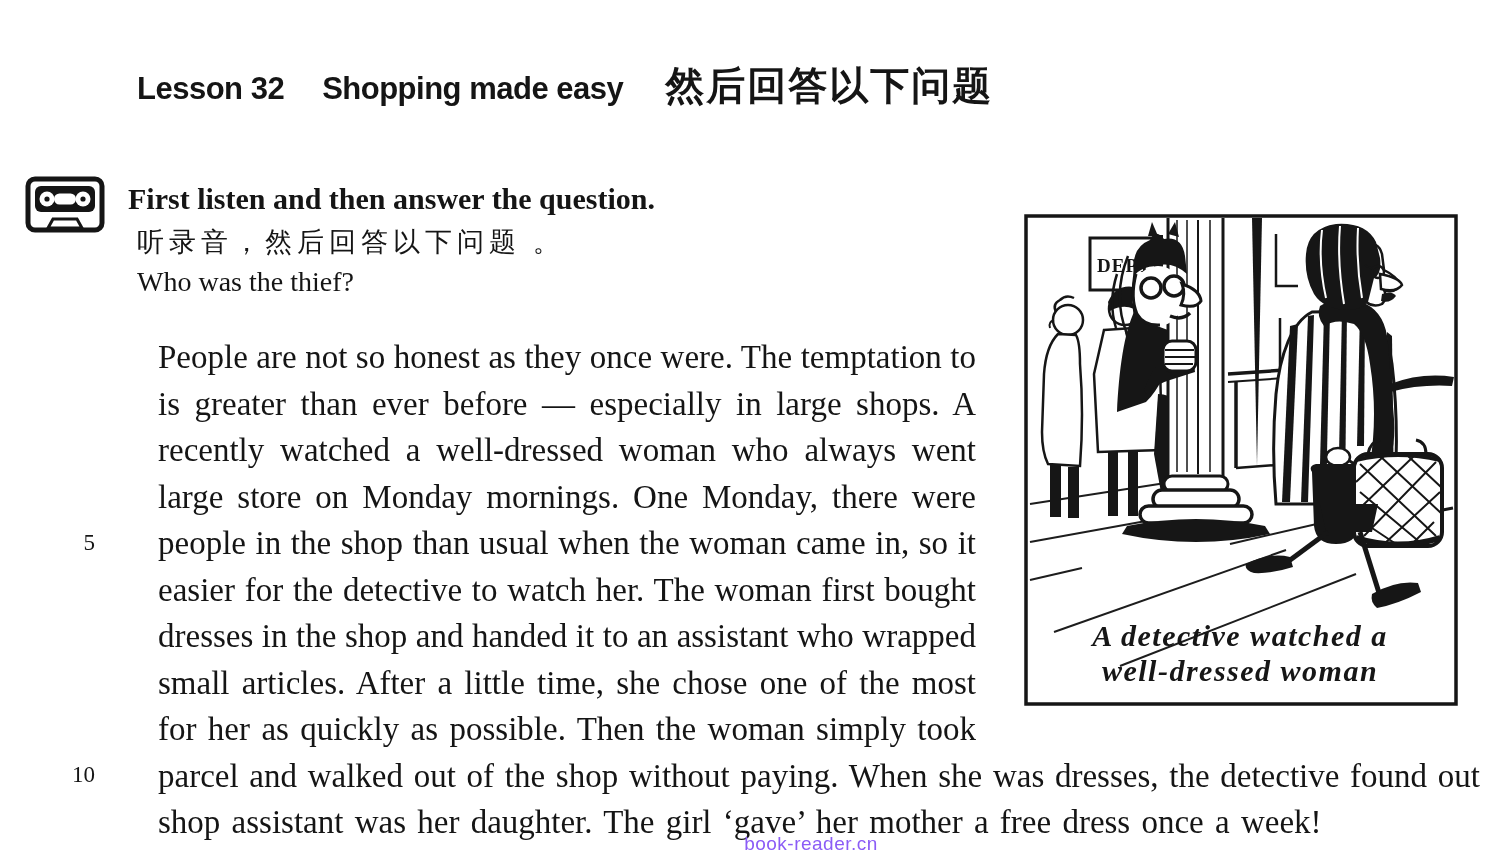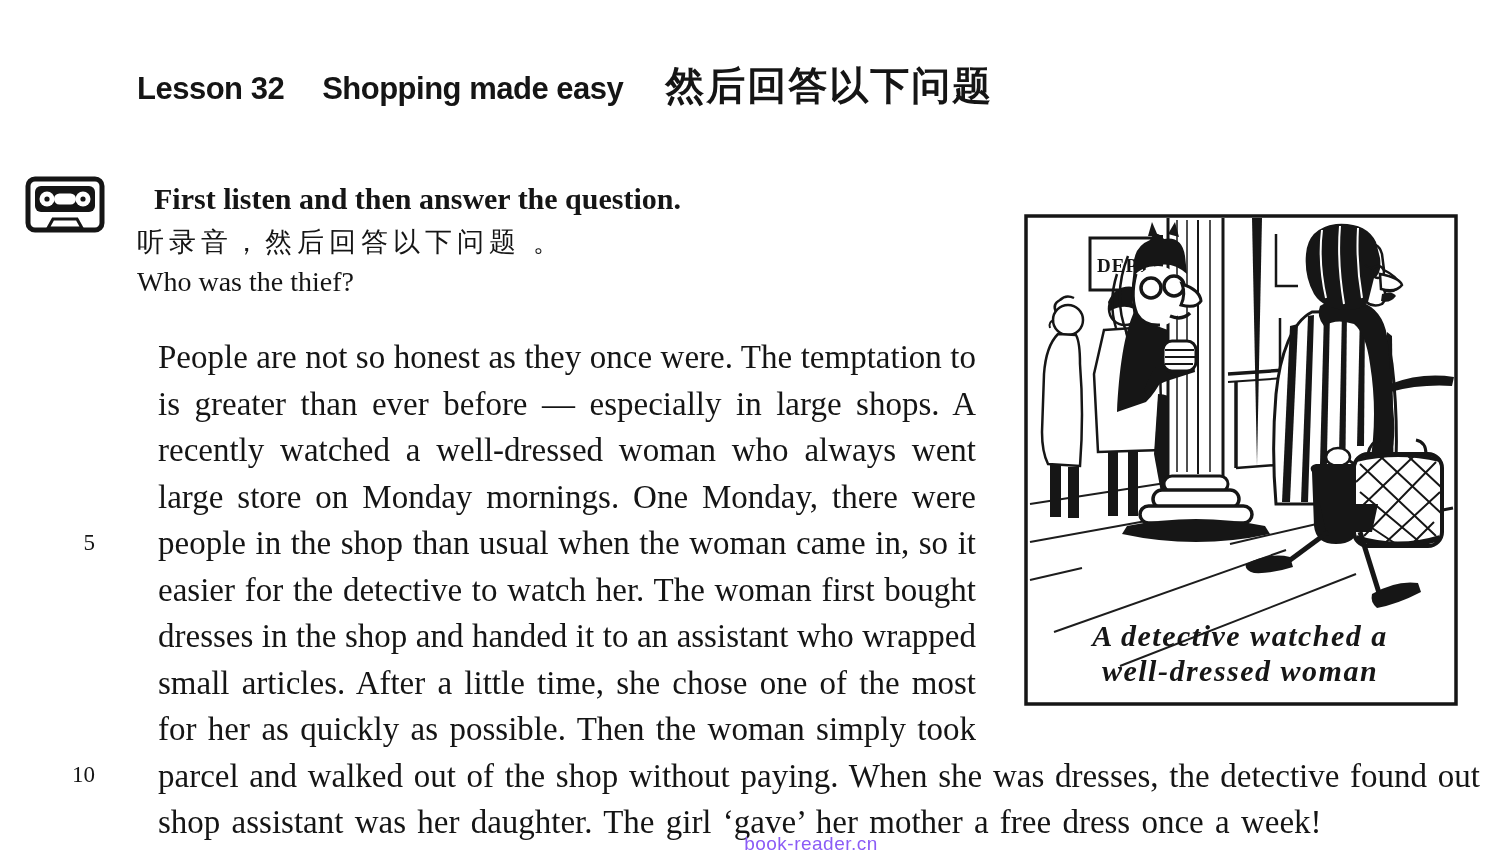--- a/index.html
+++ b/index.html
@@ -12,21 +12,21 @@
   .title{
     position:absolute;left:137px;top:60px;margin:0;white-space:nowrap;
     font-family:"Liberation Sans",sans-serif;font-weight:bold;line-height:52px;
     letter-spacing:-0.5px;
   }
   .title .latin{font-size:31px;}
   .title .en{margin-left:38px;}
   .title .zh{font-size:39px;margin-left:42px;letter-spacing:2px;}
   
   .cassette{position:absolute;left:25px;top:176px;width:80px;height:57px;}
-  .instr-en{position:absolute;left:154px;top:181px;margin:0;font-size:30px;font-weight:bold;line-height:36px;}
+  .instr-en{position:absolute;left:128px;top:181px;margin:0;font-size:30px;font-weight:bold;line-height:36px;}
   .instr-zh{position:absolute;left:137px;top:224px;margin:0;font-size:27px;line-height:36px;letter-spacing:5px;}
   .question{position:absolute;left:137px;top:264px;margin:0;font-size:28px;line-height:36px;}
   
   .passage{position:absolute;left:138px;top:334px;width:1330px;}
   .pline{
     font-size:33px;line-height:46.5px;height:46.5px;overflow:hidden;
     text-align:justify;
     margin-left:20px;
   }
   .pline.just{text-align-last:justify;}

